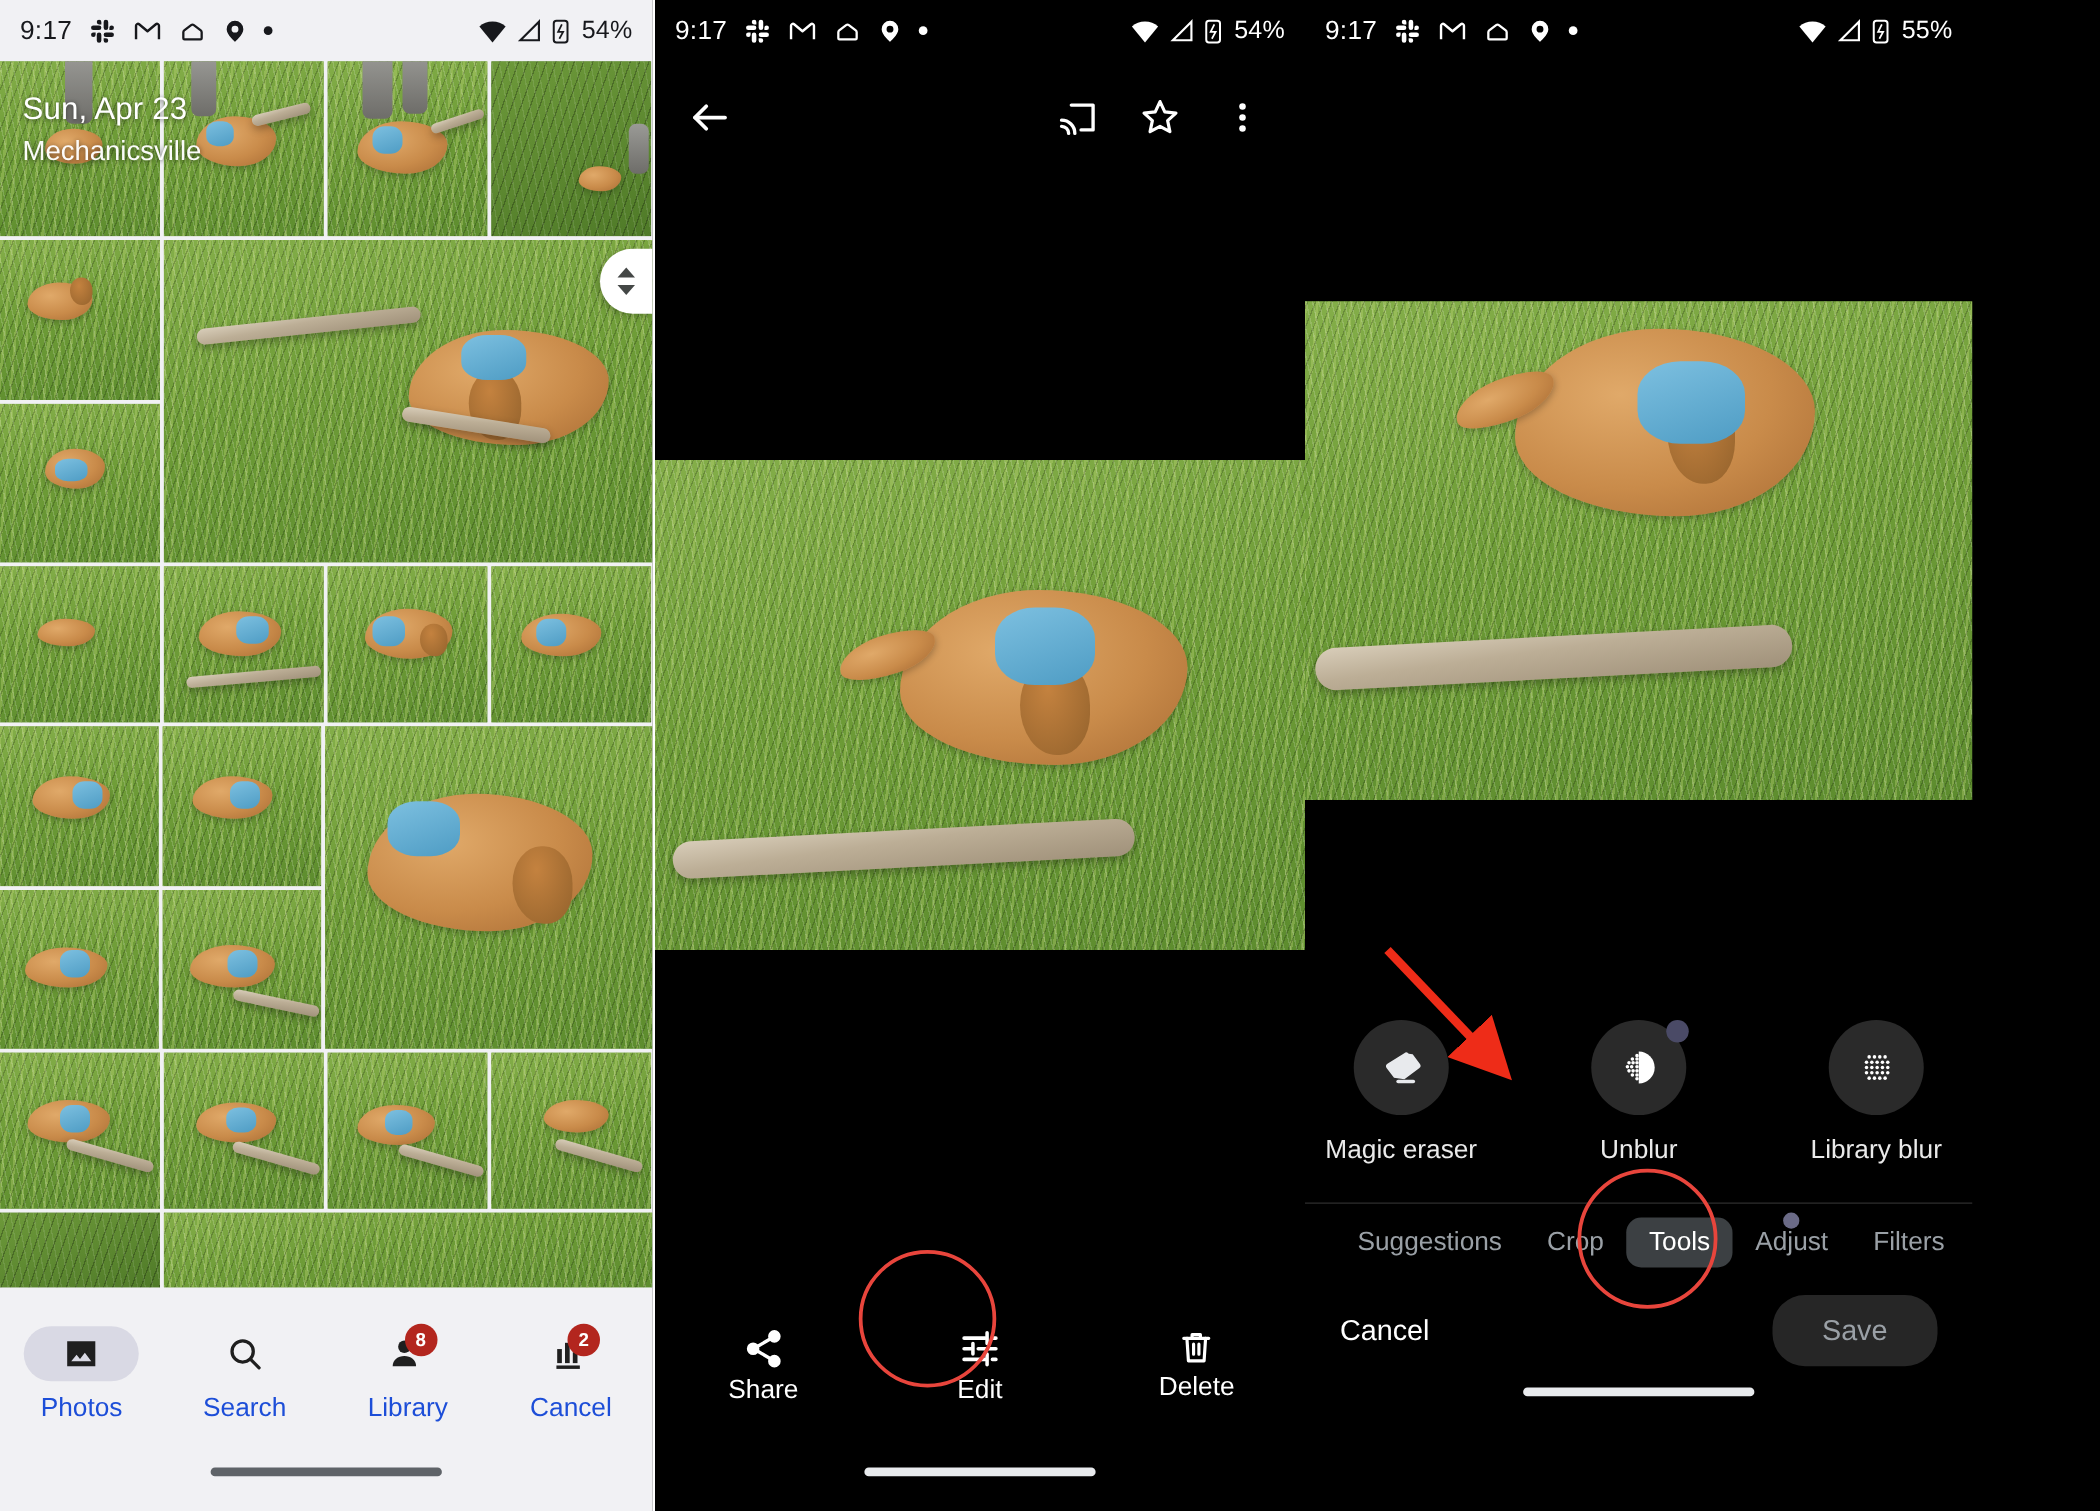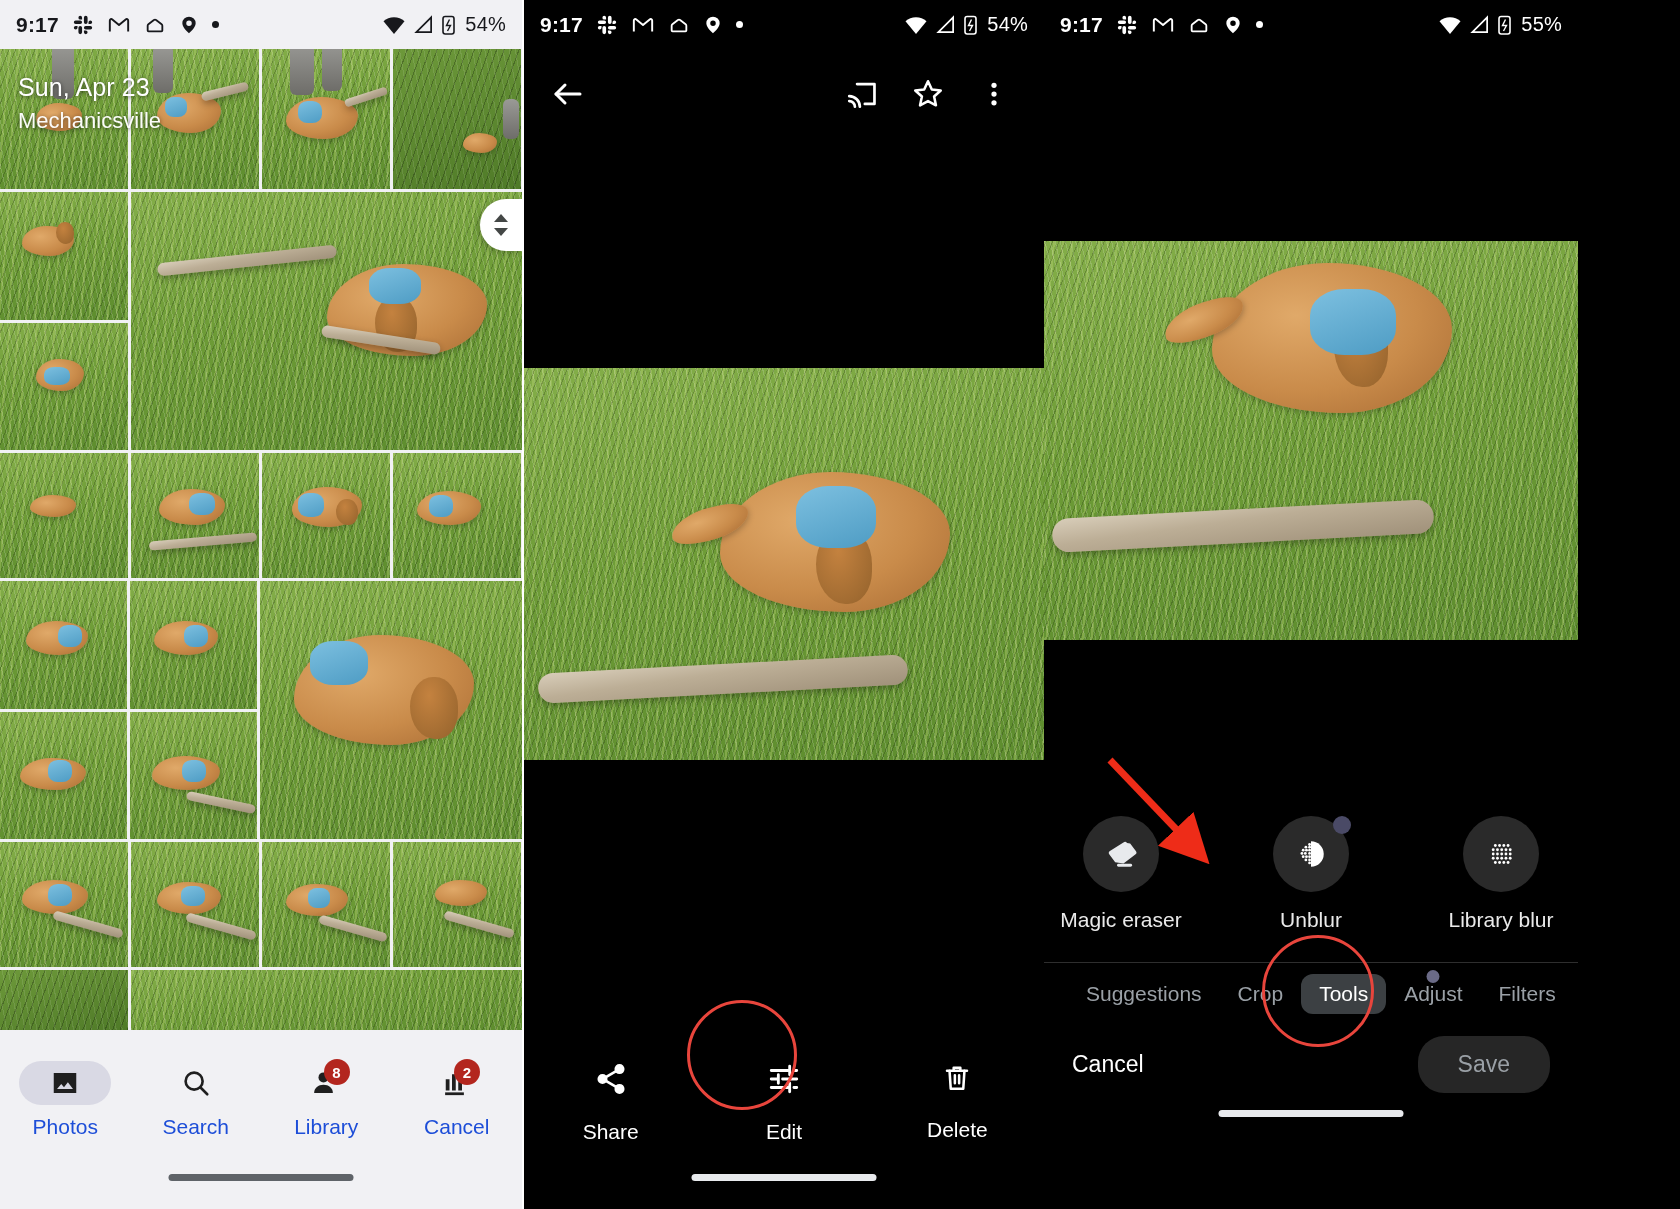--- a/index.html
+++ b/index.html
@@ -19,21 +19,21 @@
   .panel-3 { width: 534px; background: #000; }
 
   
   .statusbar {
     height: 49px; display: flex; align-items: center;
     padding: 0 16px; font-size: 21px; letter-spacing: .2px;
   }
   .statusbar.light { background: #f1f1f4; color: #17181c; }
   .statusbar.dark  { background: #000; color: #ffffff; }
   .sb-left { display: flex; align-items: center; gap: 13px; }
-  .sb-time { font-size: 21px; font-weight: 700; }
+  .sb-time { font-size: 21px; font-weight: 400; }
   .sb-spacer { flex: 1; }
   .sb-right { display: flex; align-items: center; gap: 7px; }
   .sb-batt-txt { font-size: 20px; font-weight: 500; margin-left: 2px; }
   .sb-ico { display: block; }
   .sb-dot { width: 7px; height: 7px; border-radius: 50%; background: currentColor; }
 
   
   .grid-wrap { position: absolute; top: 49px; left: 0; right: 0; bottom: 166px; overflow: hidden; background:#f1f1f4; }
   .grid-row { display: flex; width: 522px; gap: 3px; margin-bottom: 3px; }
   .cell { position: relative; overflow: hidden; }
@@ -116,21 +116,21 @@
 
   .viewer-photo {
     position:absolute; left:0; right:0; background:#000; overflow:hidden;
   }
   .p2-photo { top:368px; height:392px; }
 
   .actionbar {
     position:absolute; left:0; right:0; bottom:0; height:175px;
     display:flex; align-items:flex-start; padding-top:28px; color:#fff;
   }
-  .action { flex:1; display:flex; flex-direction:column; align-items:center; gap:24px; position:relative; }
+  .action { flex:1; display:flex; flex-direction:column; align-items:center; gap:4px; position:relative; }
   .action-label { font-size:21px; }
   .ring {
     position:absolute; border:3px solid #e8453c; border-radius:50%;
     box-sizing:border-box; pointer-events:none; z-index:9;
   }
 
   
   .p3-photo { top:241px; height:399px; }
   .tools-row {
     position:absolute; left:0; right:0; top:816px; height:140px;

